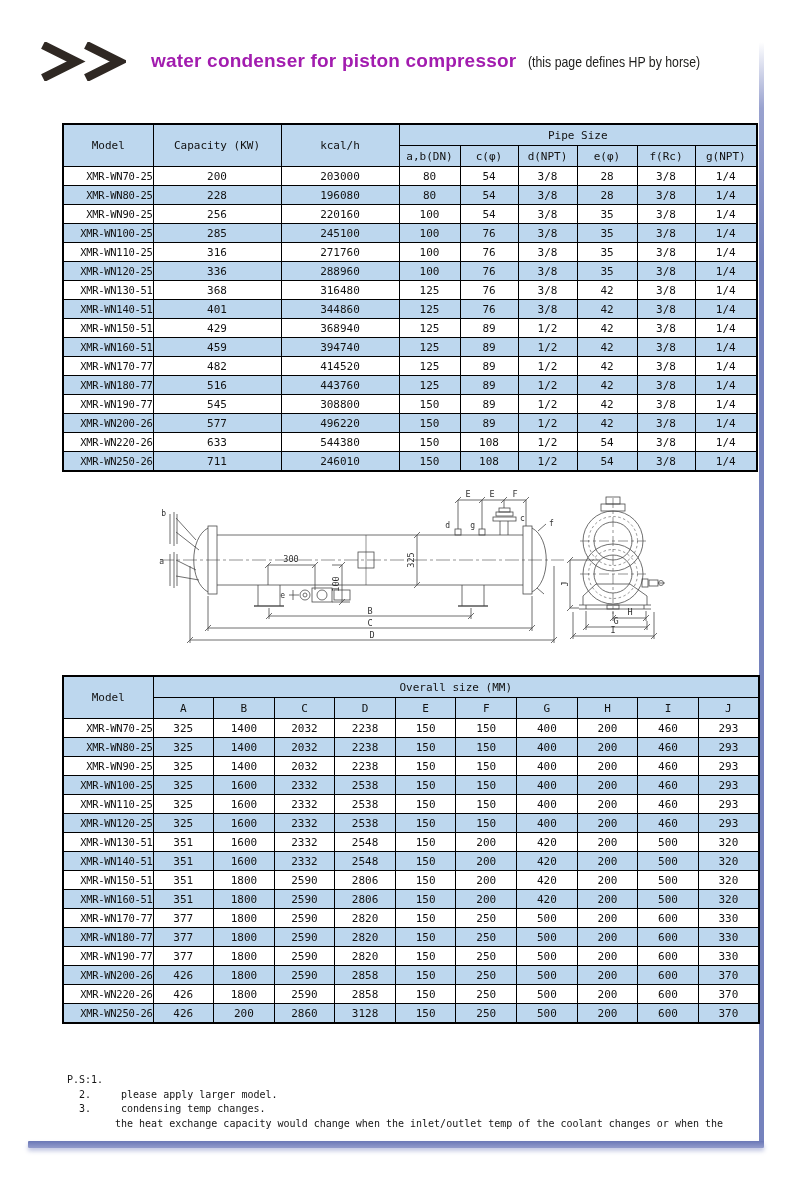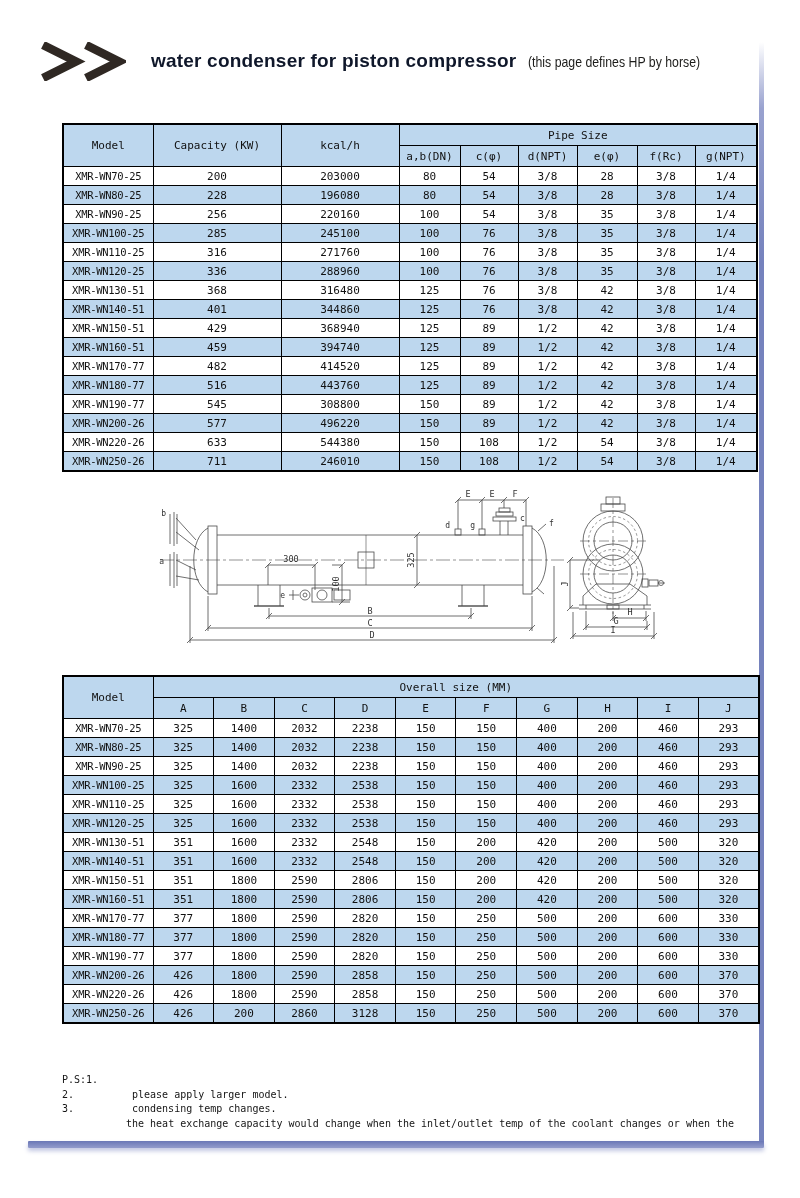--- a/index.html
+++ b/index.html
@@ -24,51 +24,51 @@
     box-shadow:0 3px 4px rgba(120,130,190,.45);
     border-radius:1px;
   }
   
   .logo{position:absolute;left:40px;top:42px;}
   .title-row{
     position:absolute;left:151px;top:50px;white-space:nowrap;
     font-family:"Liberation Sans",sans-serif;
     display:flex;align-items:baseline;
   }
-  .page-title{font-size:19px;font-weight:bold;color:#0f172a;letter-spacing:.2px;}
+  .page-title{font-size:19px;font-weight:bold;color:#a21caf;letter-spacing:.2px;}
   .page-subtitle{
     font-size:15px;font-weight:normal;color:#1d1d1b;margin-left:12px;
     display:inline-block;transform:scaleX(.82);transform-origin:left center;letter-spacing:0;
   }
   
   table.spec{
     position:absolute;left:62px;width:696px;
     border-collapse:collapse;table-layout:fixed;
     font-size:11px;line-height:1;
     border:2px solid #000;
   }
   #pipe-table{top:123px;}
   #size-table{top:675px;}
   table.spec th,table.spec td{
     border:1px solid #000;text-align:center;vertical-align:middle;
     padding:0;height:18px;overflow:hidden;white-space:nowrap;
     font-weight:normal;
   }
   table.spec thead th{background:#bdd7ee;height:20px;}
   table.spec tbody tr:nth-child(even) td{background:#bdd7ee;}
-  table.spec td:first-child{font-size:10.5px;letter-spacing:-.3px;}
+  table.spec td:first-child{font-size:10.5px;letter-spacing:-.3px;text-align:right;}
   
   .diagram{position:absolute;left:130px;top:476px;}
   .diagram text{font-family:"DejaVu Sans Mono",monospace;fill:#333;}
   .dim-label{font-size:8.5px;}
   .port-label{font-size:8px;}
   
   .notes{position:absolute;left:62px;top:1073px;font-size:10px;color:#151515;}
   .note{display:flex;}
-  .note-num{width:46px;text-align:left;margin-right:18px;line-height:14.5px;white-space:pre;}
+  .note-num{width:46px;text-align:center;margin-right:7px;line-height:14.5px;white-space:pre;}
   .note-line{line-height:14.5px;white-space:nowrap;}
   .note-line.l2{padding-left:6px;}
   .note-line:empty{display:none;}
 </style>
 </head>
 <body>
 
 <div class="page">
 
   <div class="accent-right"></div>

